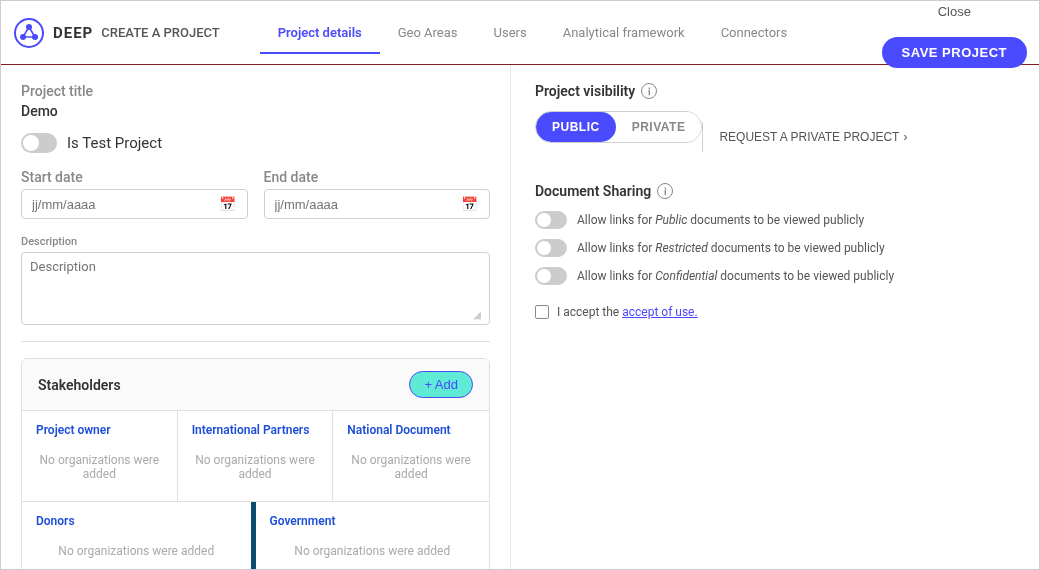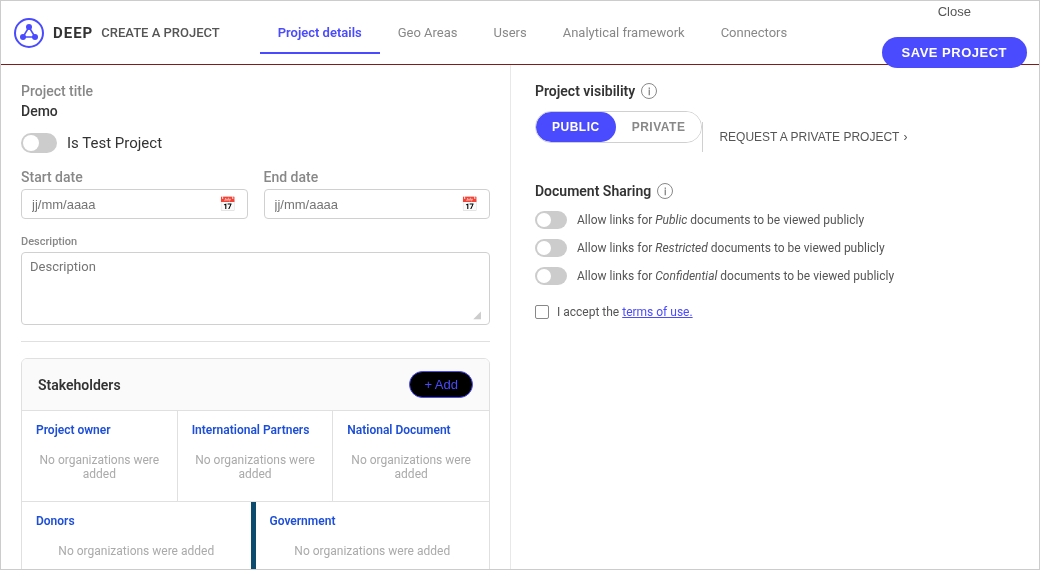--- a/index.html
+++ b/index.html
@@ -246,21 +246,21 @@
     .add-btn {
       display: flex;
       align-items: center;
       gap: 4px;
       border: 1px solid #4a4aff;
       border-radius: 20px;
       padding: 5px 14px;
       font-size: 13px;
       color: #4a4aff;
       cursor: pointer;
-      background: #000000;
+      background: #5eead4;
       font-weight: 500;
     }
     .stakeholders-grid {
       display: grid;
       grid-template-columns: 1fr 1fr 1fr;
       border-bottom: 1px solid #e0e0e0;
     }
     .stakeholder-col {
       padding: 12px 14px;
       border-right: 1px solid #e0e0e0;
@@ -571,18 +571,18 @@
           <div class="mini-toggle"></div>
           <span class="sharing-text">
             <span>Allow links for </span><em>Confidential</em><span> documents to be viewed publicly</span>
           </span>
         </div>
       </div>
 
       <div class="terms-row">
         <input type="checkbox" class="terms-checkbox" style="">
         <span class="terms-text">
-          <span>I accept the </span><a class="terms-link">terms of use.</a>
+          <span>I accept the </span><a class="terms-link">accept of use.</a>
         </span>
       </div>
     </div>
   </div>
 </div>
 
 </body></html>

